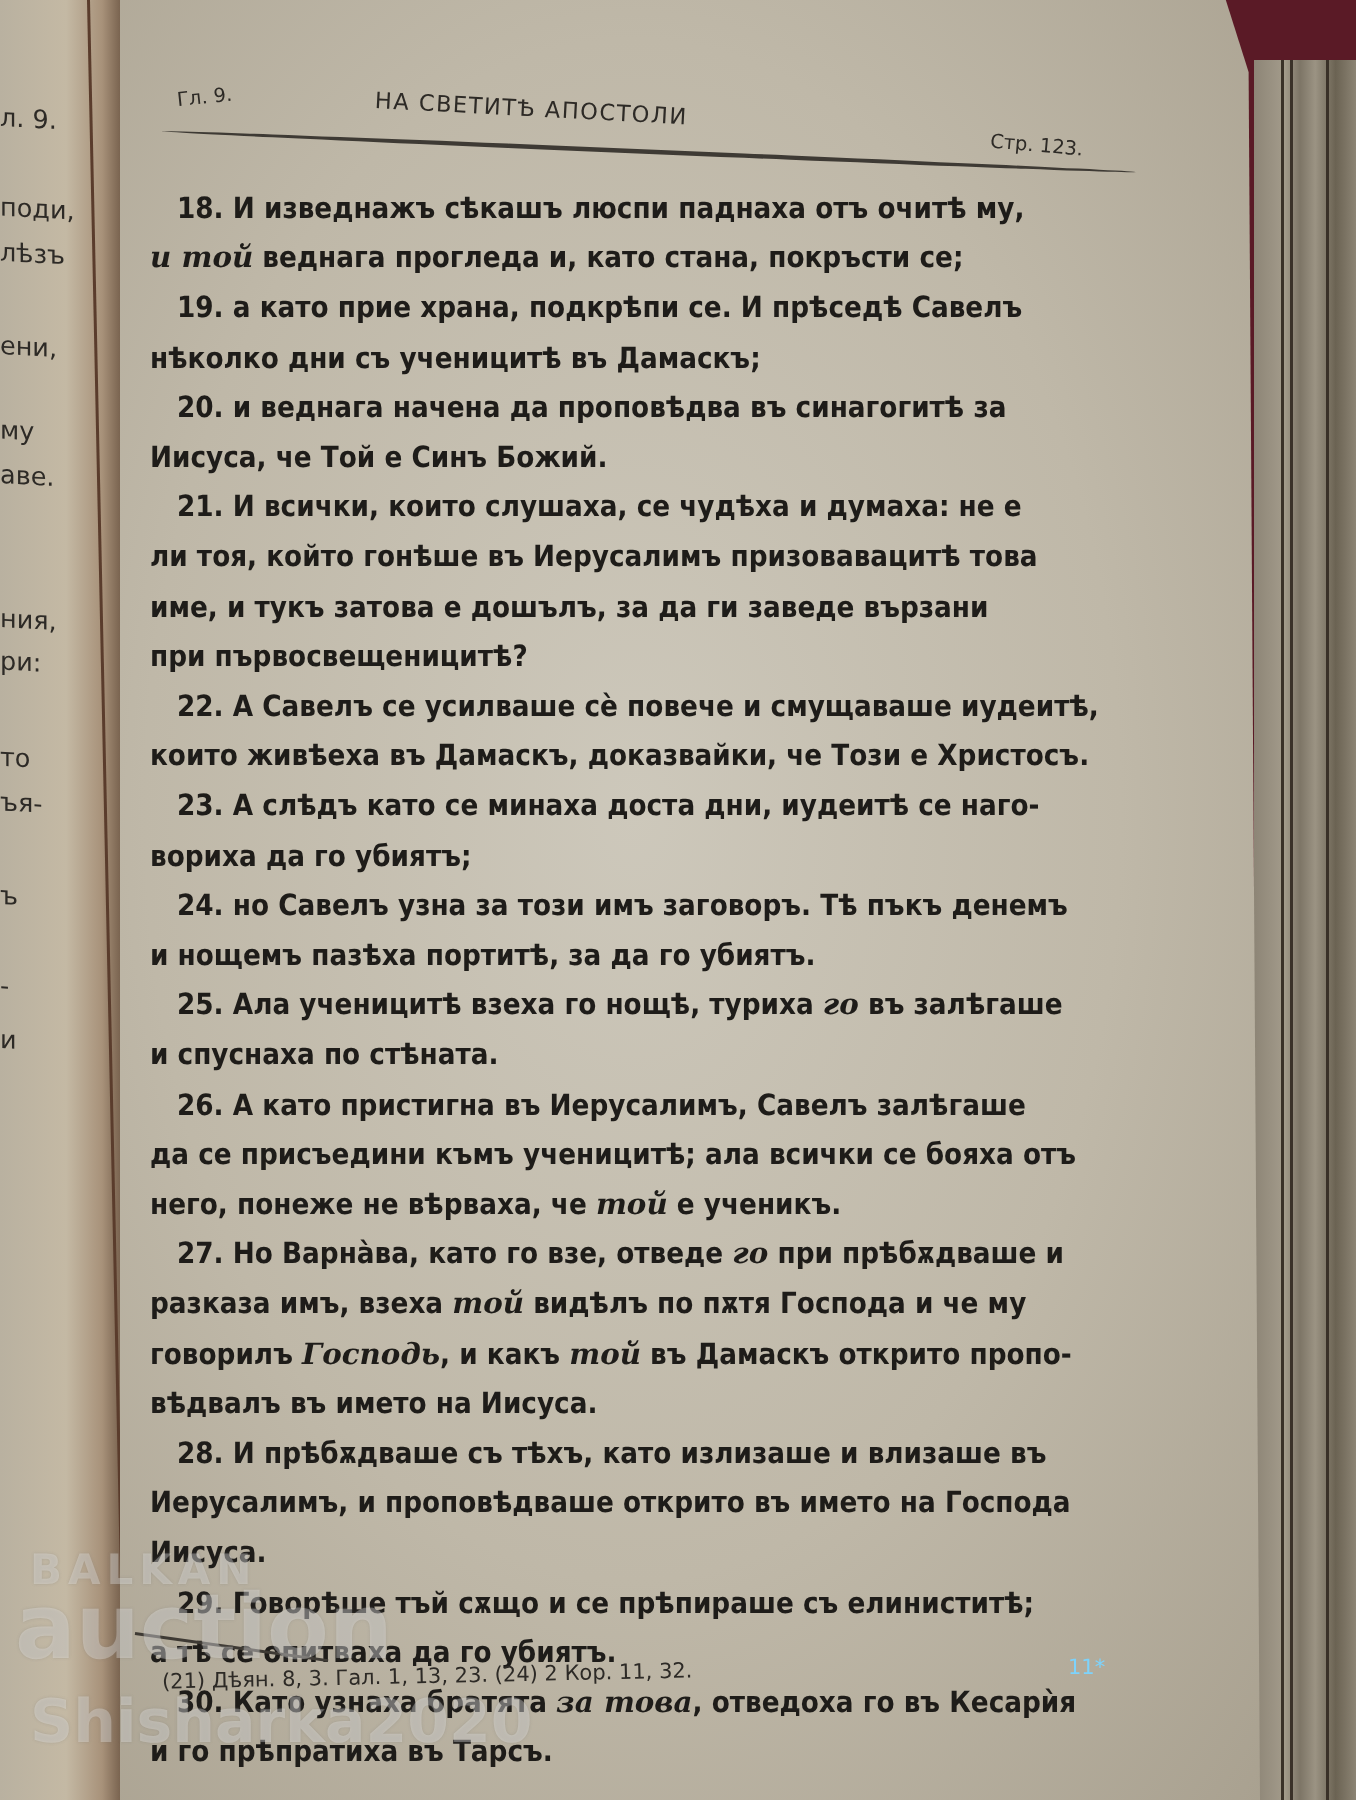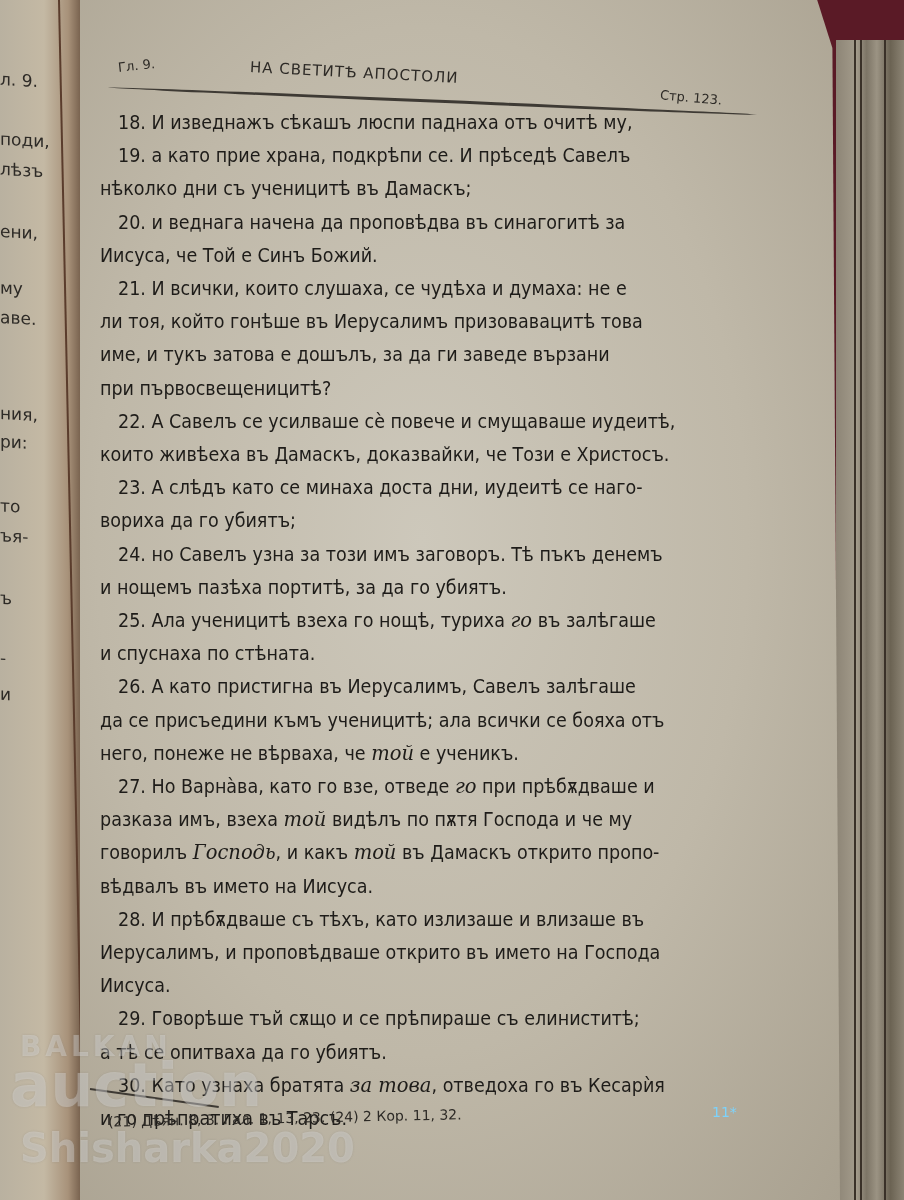--- a/index.html
+++ b/index.html
@@ -42,23 +42,24 @@
   .page-number {
     position: absolute; left: 660px; top: 90px; font-size: 13px; color: #2d2a26;
     transform: rotate(5deg);
   }
   .header-rule {
     position: absolute; left: 108px; top: 86px; width: 650px; height: 3px;
     background: #3e3a34; border-radius: 50%;
     transform: rotate(2.4deg); transform-origin: left;
   }
   .text-block {
-    position: absolute; left: 100px; top: 106px; width: 670px;
+    position: absolute; left: 100px; top: 122px; width: 670px;
     color: #1e1c19; font-size: 19.5px; line-height: 33.2px;
     font-family: "DejaVu Sans Condensed", "DejaVu Sans", sans-serif;
+    font-weight: bold;
   }
   .line { white-space: nowrap; display: block; }
   .verse-start { padding-left: 18px; }
   .it { font-family: "DejaVu Serif", serif; font-style: italic; }
   .footnote-rule {
     position: absolute; left: 90px; top: 1088px; width: 130px; height: 2px;
     background: #3e3a34; transform: rotate(8deg); transform-origin: left;
   }
   .footnote {
     position: absolute; left: 108px; top: 1110px; font-size: 14px; color: #2d2a26;
@@ -107,20 +108,21 @@
 <div class="main-page"></div>
 
 <div class="chapter-label">Гл. 9.</div>
 <div class="running-head">НА СВЕТИТѢ АПОСТОЛИ</div>
 <div class="page-number">Стр. 123.</div>
 <div class="header-rule"></div>
 
 <div class="text-block" id="text-block">
     <div>
       <span class="line verse-start"><span>18. И изведнажъ сѣкашъ люспи паднаха отъ очитѣ му,</span></span>
+      <span class="line"><span class="it">и той</span><span> веднага прогледа и, като стана, покръсти се;</span></span>
     </div>
     <div>
       <span class="line verse-start"><span>19. а като прие храна, подкрѣпи се. И прѣседѣ Савелъ</span></span>
       <span class="line"><span>нѣколко дни съ ученицитѣ въ Дамаскъ;</span></span>
     </div>
     <div>
       <span class="line verse-start"><span>20. и веднага начена да проповѣдва въ синагогитѣ за</span></span>
       <span class="line"><span>Иисуса, че Той е Синъ Божий.</span></span>
     </div>
     <div>

